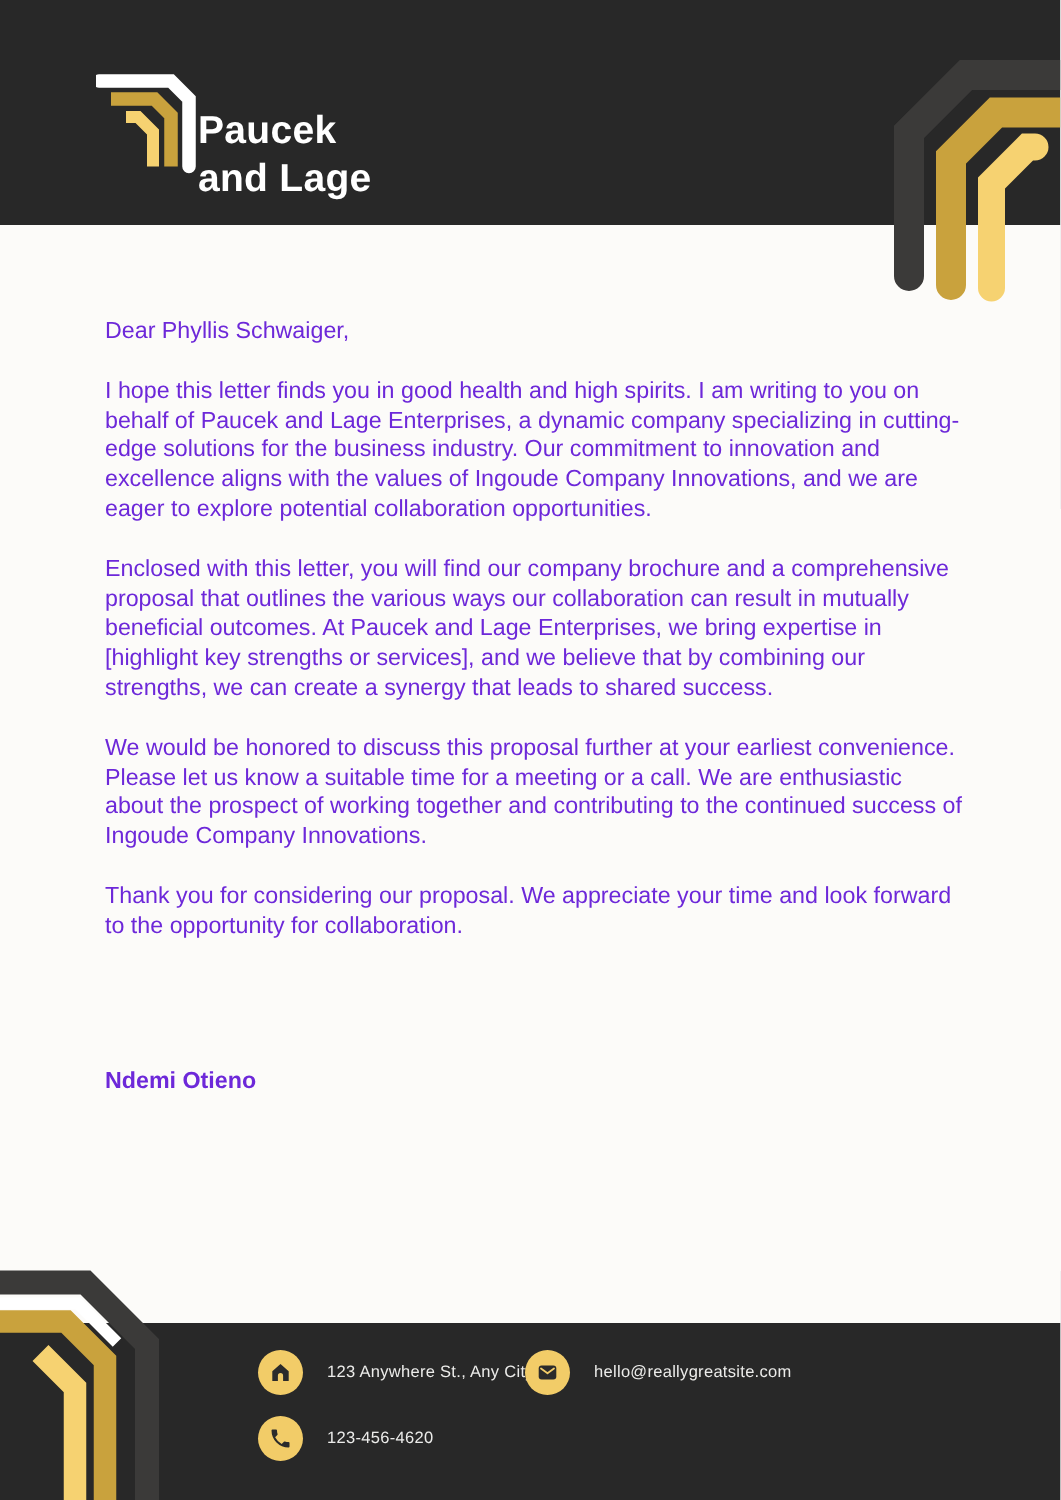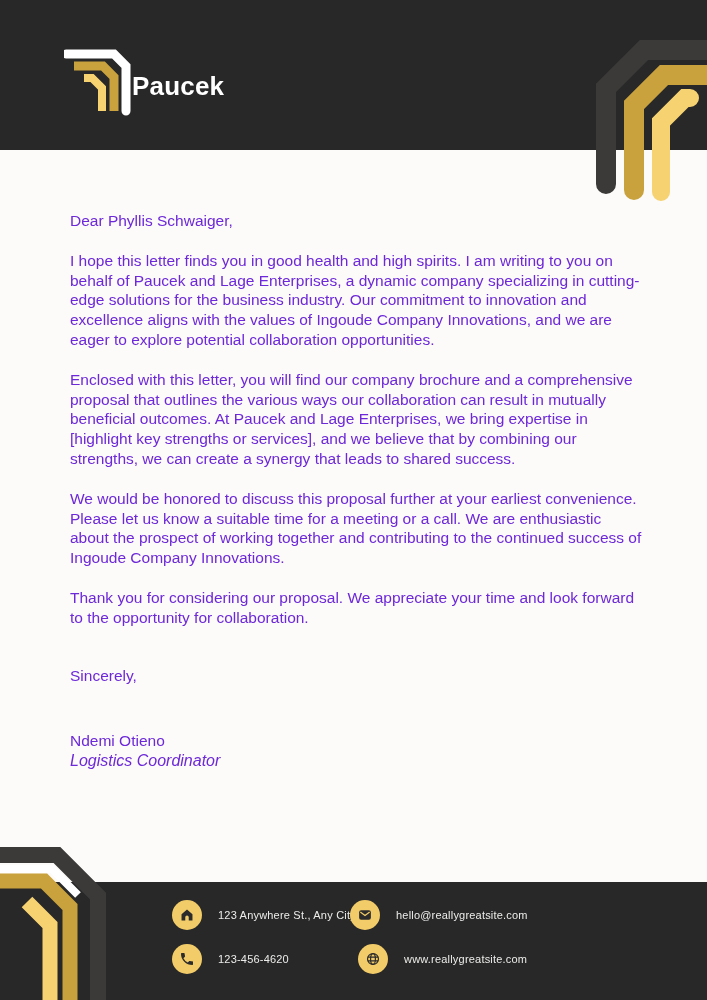--- a/index.html
+++ b/index.html
@@ -27,21 +27,21 @@
   .decor-tr{position:absolute;right:0;top:0;}
   .decor-bl{position:absolute;left:0;top:845px;}
   
   .body-text{
     position:absolute;left:70px;top:211px;width:572px;
     color:#6d28d9;font-size:15.5px;line-height:19.8px;
   }
   .body-text p{margin:12px 0 20px 0;}
   .salutation{margin-bottom:20px;}
   .closing{margin-top:38px;}
-  .signer-name{margin-top:46px;font-weight:400;}
+  .signer-name{margin-top:83px;font-weight:700;}
   .signer-title{font-style:italic;font-size:16px;}
   
   .footer{
     position:absolute;left:0;bottom:0;width:707px;height:118px;
     background:#282828;
     padding-left:13px;
   }
   .contact-item{
     position:absolute;display:flex;align-items:center;gap:16px;
   }
@@ -62,38 +62,37 @@
 <div class="page">
 
   <div class="header">
     <svg class="logo-mark" width="70" height="78" viewBox="0 0 70 78" fill="none">
       <path d="M 2 14 H 50 L 62 26 V 71" stroke="#ffffff" stroke-width="9" stroke-linecap="round" stroke-linejoin="miter"></path>
       <path d="M 10 26 H 39 L 50 37 V 71" stroke="#c9a23d" stroke-width="9" stroke-linecap="butt"></path>
       <path d="M 20 38 H 28 L 38 48 V 71" stroke="#f6d271" stroke-width="8" stroke-linecap="butt"></path>
     </svg>
     <div class="wordmark">
       <div>Paucek</div>
+      <div>and Lage</div>
     </div>
   </div>
 
   <svg class="decor-tr" width="167" height="210" viewBox="0 0 167 210" fill="none">
     <path d="M 66 184 V 88 L 104 50 H 172" stroke="#3b3a39" stroke-width="20" stroke-linecap="round"></path>
     <path d="M 94 190 V 105 L 124 75 H 172" stroke="#c9a23d" stroke-width="20" stroke-linecap="round"></path>
     <path d="M 121 192 V 122 L 145 98 H 150" stroke="#f6d271" stroke-width="18" stroke-linecap="round"></path>
   </svg>
 
   <div class="body-text">
     <div class="salutation">Dear Phyllis Schwaiger,</div>
     <p>I hope this letter finds you in good health and high spirits. I am writing to you on behalf of Paucek and Lage Enterprises, a dynamic company specializing in cutting-edge solutions for the business industry. Our commitment to innovation and excellence aligns with the values of Ingoude Company Innovations, and we are eager to explore potential collaboration opportunities.</p>
     <p>Enclosed with this letter, you will find our company brochure and a comprehensive proposal that outlines the various ways our collaboration can result in mutually beneficial outcomes. At Paucek and Lage Enterprises, we bring expertise in [highlight key strengths or services], and we believe that by combining our strengths, we can create a synergy that leads to shared success.</p>
     <p>We would be honored to discuss this proposal further at your earliest convenience. Please let us know a suitable time for a meeting or a call. We are enthusiastic about the prospect of working together and contributing to the continued success of Ingoude Company Innovations.</p>
     <p>Thank you for considering our proposal. We appreciate your time and look forward to the opportunity for collaboration.</p>
-    <div class="closing">Sincerely,</div>
     <div class="signer-name">Ndemi Otieno</div>
-    <div class="signer-title">Logistics Coordinator</div>
   </div>
 
   <div class="footer">
 
     <div class="contact-item ci-1">
       <span class="icon-circle">
         <svg width="16" height="16" viewBox="0 0 24 24">
           <path d="M12 3.6 L3.8 10.8 V20.4 H9.4 V15.2 a2.6 2.6 0 0 1 5.2 0 V20.4 H20.2 V10.8 Z" fill="#2b2b2b"></path>
         </svg>
       </span>
@@ -112,30 +111,20 @@
     <div class="contact-item ci-3">
       <span class="icon-circle">
         <svg width="16" height="16" viewBox="0 0 24 24">
           <rect x="3.2" y="5" width="17.6" height="14" rx="3" fill="#2b2b2b"></rect>
           <path d="M5.5 8 L12 12.8 L18.5 8" stroke="#f2cc68" stroke-width="1.8" fill="none" stroke-linecap="round" stroke-linejoin="round"></path>
         </svg>
       </span>
       <span class="contact-text">hello@reallygreatsite.com</span>
     </div>
 
-    <div class="contact-item ci-4">
-      <span class="icon-circle">
-        <svg width="16" height="16" viewBox="0 0 24 24" fill="none">
-          <circle cx="12" cy="12" r="8.2" stroke="#2b2b2b" stroke-width="1.8"></circle>
-          <ellipse cx="12" cy="12" rx="3.6" ry="8.2" stroke="#2b2b2b" stroke-width="1.8"></ellipse>
-          <path d="M4.2 9.3 H19.8 M4.2 14.7 H19.8" stroke="#2b2b2b" stroke-width="1.8"></path>
-        </svg>
-      </span>
-      <span class="contact-text">www.reallygreatsite.com</span>
-    </div>
 
   </div>
 
   <svg class="decor-bl" width="130" height="155" viewBox="0 0 130 155" fill="none">
     <path d="M -6 10 H 57 L 98 51 V 161" stroke="#3b3a39" stroke-width="16"></path>
     <path d="M -6 24 H 52 L 78 50" stroke="#ffffff" stroke-width="8"></path>
     <path d="M -6 36 H 44 L 70 62 V 161" stroke="#c9a23d" stroke-width="15"></path>
     <path d="M 27 57 L 50 80 V 161" stroke="#f6d271" stroke-width="15"></path>
   </svg>
 

